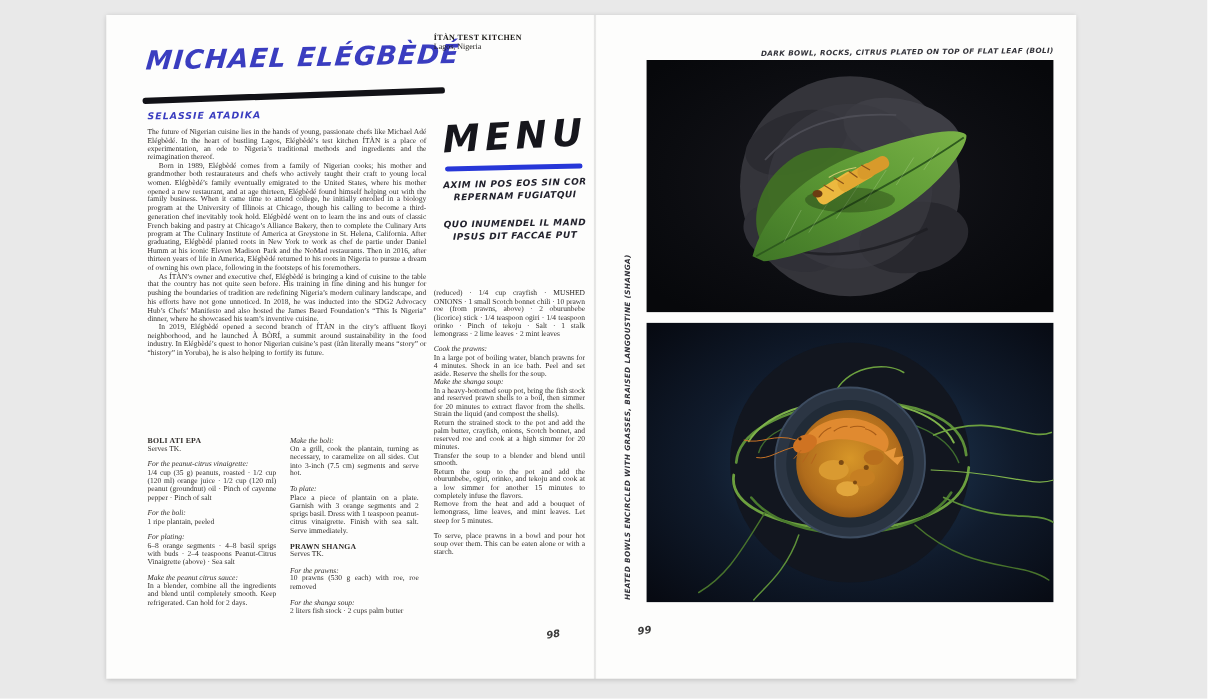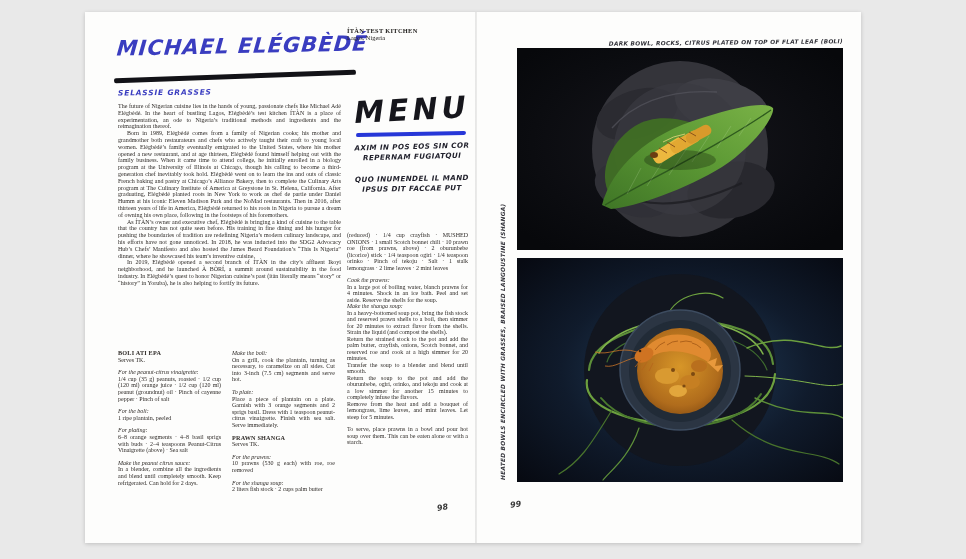--- a/index.html
+++ b/index.html
@@ -54,21 +54,21 @@
 </style>
 </head>
 <body>
 
 <div id="screen">
   <div id="spread" class="abs">
     <div id="fold" class="abs"></div>
 
     <div class="abs hand chef-title">MICHAEL ELÉGBÈDÉ</div>
     <div class="abs title-rule"></div>
-    <div class="abs hand byline">SELASSIE GRASSES</div>
+    <div class="abs hand byline">SELASSIE ATADIKA</div>
 
     <div class="abs kitchen">
       <div class="kname">ÍTÀN TEST KITCHEN</div>
       <div class="kloc">Lagos, Nigeria</div>
     </div>
 
     <div class="abs bio">
       <p>The future of Nigerian cuisine lies in the hands of young, passionate chefs like Michael Adé Elégbèdé. In the heart of bustling Lagos, Elégbèdé’s test kitchen ÍTÀN is a place of experimentation, an ode to Nigeria’s traditional methods and ingredients and the reimagination thereof.</p>
       <p>Born in 1989, Elégbèdé comes from a family of Nigerian cooks; his mother and grandmother both restaurateurs and chefs who actively taught their craft to young local women. Elégbèdé’s family eventually emigrated to the United States, where his mother opened a new restaurant, and at age thirteen, Elégbèdé found himself helping out with the family business. When it came time to attend college, he initially enrolled in a biology program at the University of Illinois at Chicago, though his calling to become a third-generation chef inevitably took hold. Elégbèdé went on to learn the ins and outs of classic French baking and pastry at Chicago’s Alliance Bakery, then to complete the Culinary Arts program at The Culinary Institute of America at Greystone in St. Helena, California. After graduating, Elégbèdé planted roots in New York to work as chef de partie under Daniel Humm at his iconic Eleven Madison Park and the NoMad restaurants. Then in 2016, after thirteen years of life in America, Elégbèdé returned to his roots in Nigeria to pursue a dream of owning his own place, following in the footsteps of his foremothers.</p>
       <p>As ÍTÀN’s owner and executive chef, Elégbèdé is bringing a kind of cuisine to the table that the country has not quite seen before. His training in fine dining and his hunger for pushing the boundaries of tradition are redefining Nigeria’s modern culinary landscape, and his efforts have not gone unnoticed. In 2018, he was inducted into the SDG2 Advocacy Hub’s Chefs’ Manifesto and also hosted the James Beard Foundation’s “This Is Nigeria” dinner, where he showcased his team’s inventive cuisine.</p>

